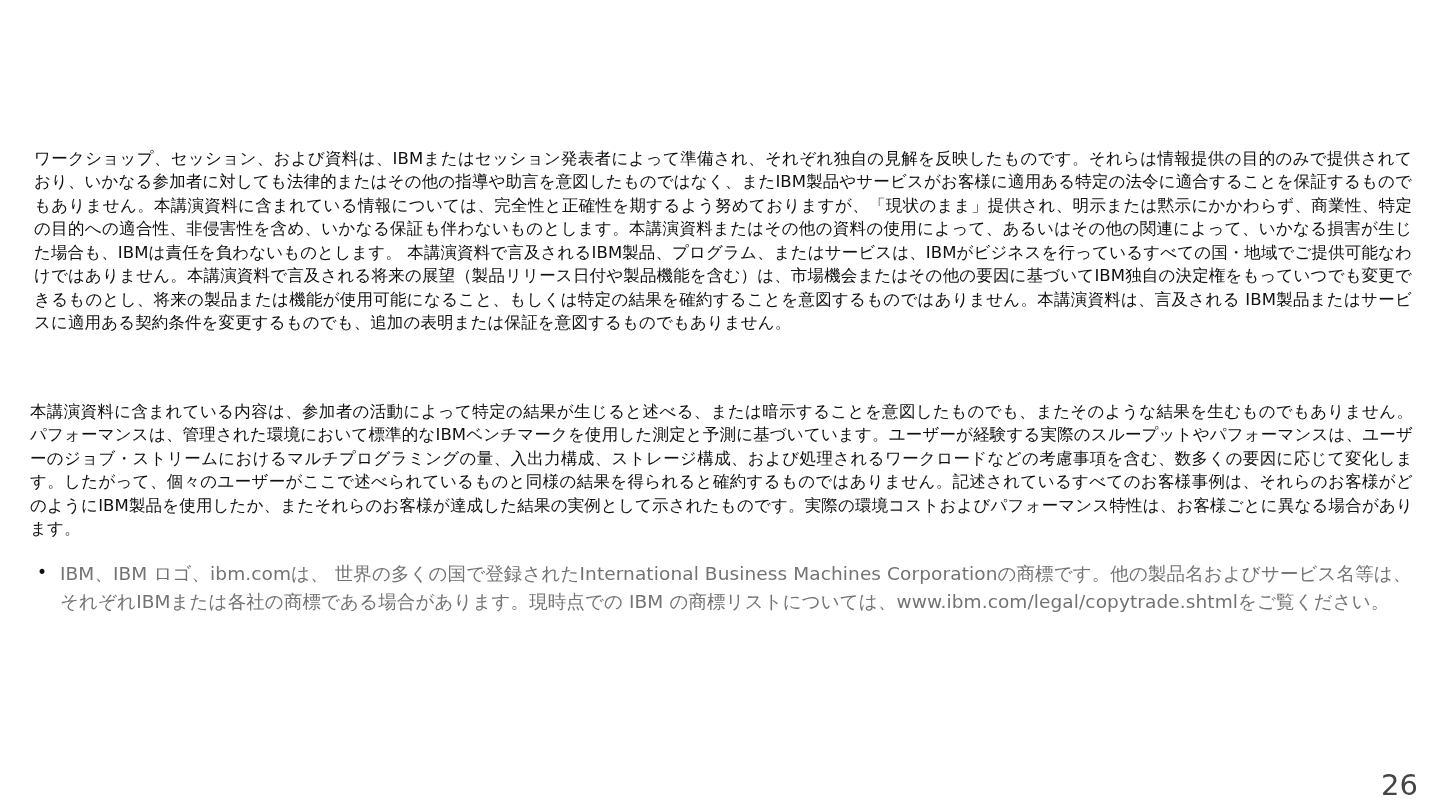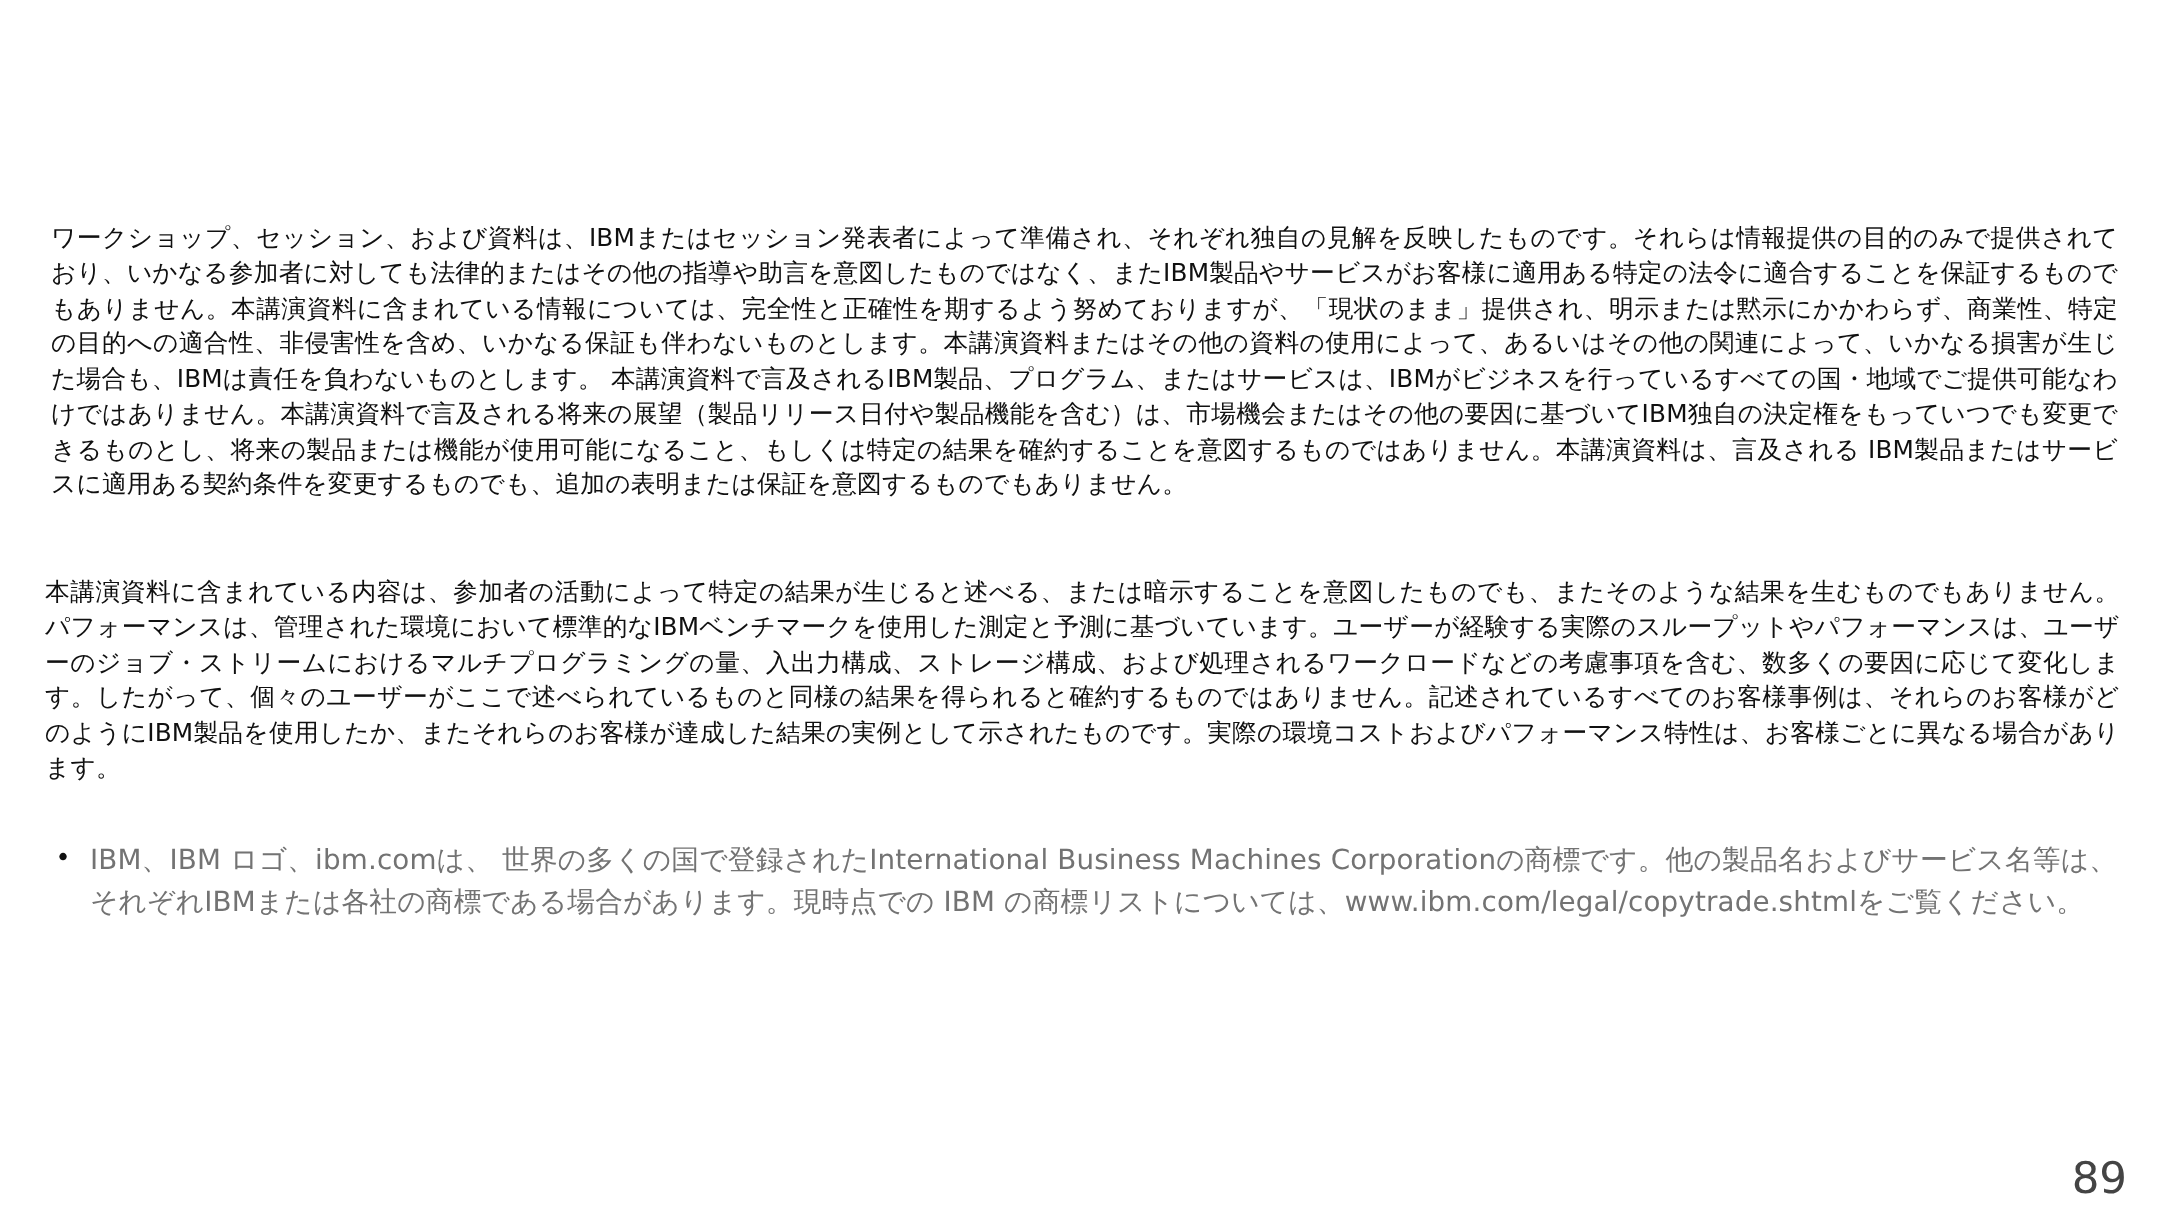--- a/index.html
+++ b/index.html
@@ -28,21 +28,21 @@
     text-align: justify;
     color: #101010;
   }
   #para-1 {
     left: 34px;
     top: 147px;
     width: 1378px;
   }
   #para-2 {
     left: 30px;
-    top: 383px;
+    top: 400px;
     width: 1383px;
   }
   .bullet-block {
     position: absolute;
     left: 32px;
     top: 560px;
     width: 1380px;
     display: flex;
     align-items: flex-start;
   }
@@ -79,15 +79,15 @@
 
   <div class="para" id="para-1">ワークショップ、セッション、および資料は、IBMまたはセッション発表者によって準備され、それぞれ独自の見解を反映したものです。それらは情報提供の目的のみで提供されており、いかなる参加者に対しても法律的またはその他の指導や助言を意図したものではなく、またIBM製品やサービスがお客様に適用ある特定の法令に適合することを保証するものでもありません。本講演資料に含まれている情報については、完全性と正確性を期するよう努めておりますが、「現状のまま」提供され、明示または黙示にかかわらず、商業性、特定の目的への適合性、非侵害性を含め、いかなる保証も伴わないものとします。本講演資料またはその他の資料の使用によって、あるいはその他の関連によって、いかなる損害が生じた場合も、IBMは責任を負わないものとします。 本講演資料で言及されるIBM製品、プログラム、またはサービスは、IBMがビジネスを行っているすべての国・地域でご提供可能なわけではありません。本講演資料で言及される将来の展望（製品リリース日付や製品機能を含む）は、市場機会またはその他の要因に基づいてIBM独自の決定権をもっていつでも変更できるものとし、将来の製品または機能が使用可能になること、もしくは特定の結果を確約することを意図するものではありません。本講演資料は、言及される IBM製品またはサービスに適用ある契約条件を変更するものでも、追加の表明または保証を意図するものでもありません。</div>
 
   <div class="para" id="para-2">本講演資料に含まれている内容は、参加者の活動によって特定の結果が生じると述べる、または暗示することを意図したものでも、またそのような結果を生むものでもありません。 パフォーマンスは、管理された環境において標準的なIBMベンチマークを使用した測定と予測に基づいています。ユーザーが経験する実際のスループットやパフォーマンスは、ユーザーのジョブ・ストリームにおけるマルチプログラミングの量、入出力構成、ストレージ構成、および処理されるワークロードなどの考慮事項を含む、数多くの要因に応じて変化します。したがって、個々のユーザーがここで述べられているものと同様の結果を得られると確約するものではありません。記述されているすべてのお客様事例は、それらのお客様がどのようにIBM製品を使用したか、またそれらのお客様が達成した結果の実例として示されたものです。実際の環境コストおよびパフォーマンス特性は、お客様ごとに異なる場合があります。</div>
 
   <div class="bullet-block">
     <div class="bullet-mark">•</div>
     <div class="bullet-text">IBM、IBM ロゴ、ibm.comは、 世界の多くの国で登録されたInternational Business Machines Corporationの商標です。他の製品名およびサービス名等は、それぞれIBMまたは各社の商標である場合があります。現時点での IBM の商標リストについては、www.ibm.com/legal/copytrade.shtmlをご覧ください。</div>
   </div>
 
-  <div class="page-number">89</div>
+  <div class="page-number">26</div>
 
 </div>
 
 </body></html>

